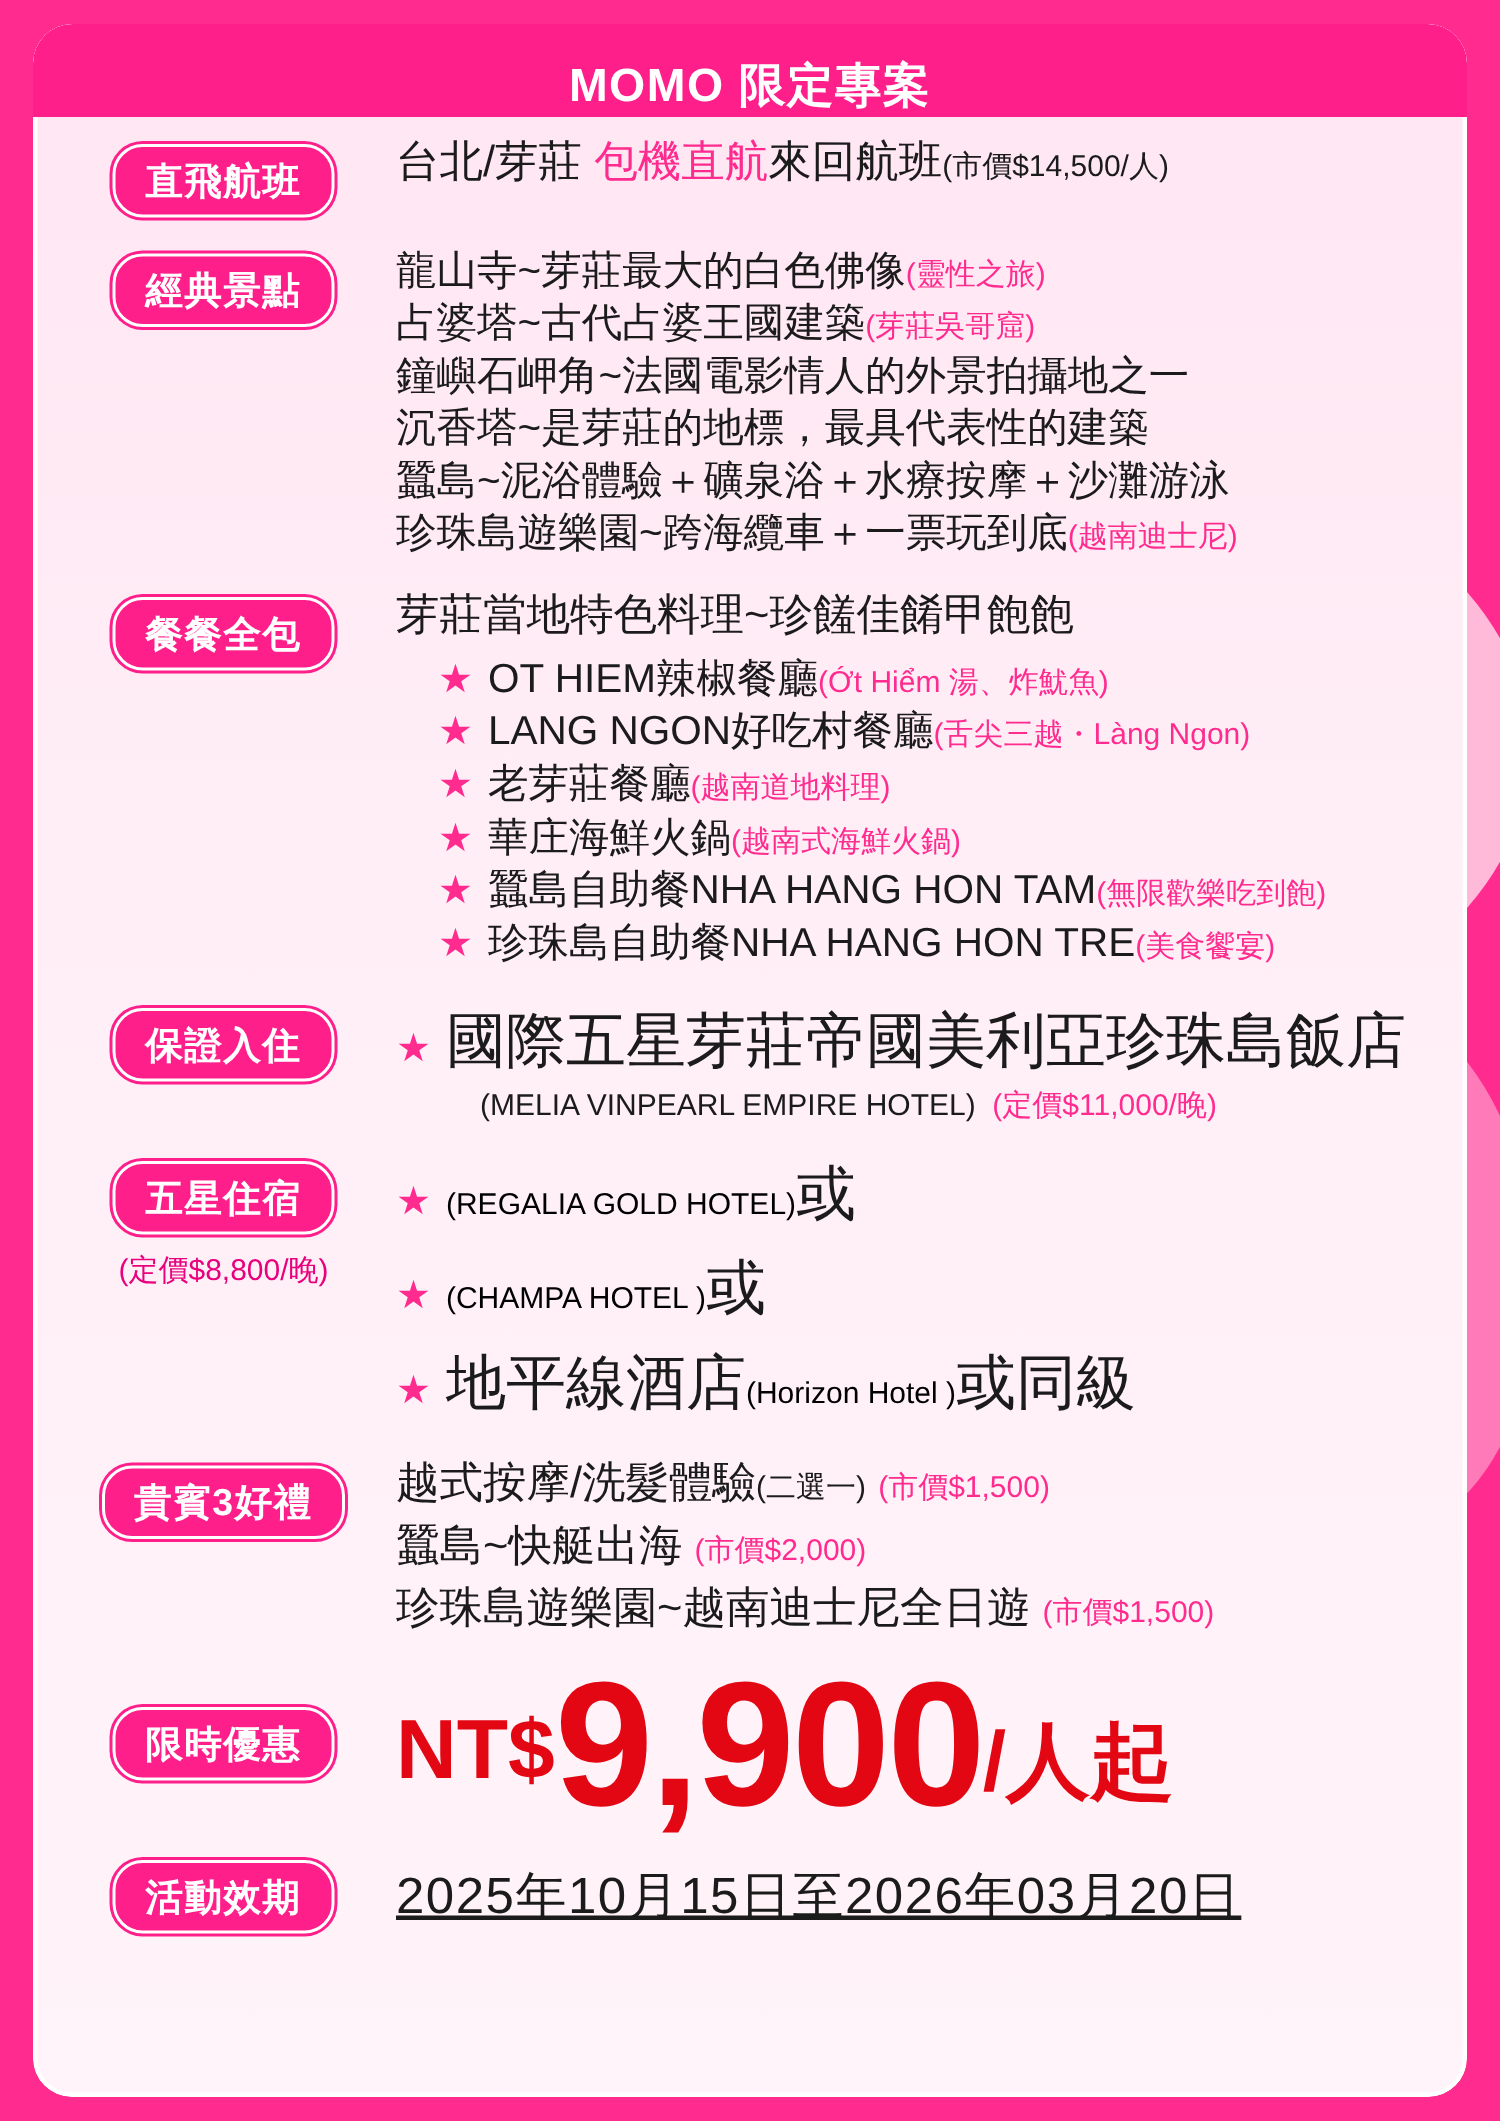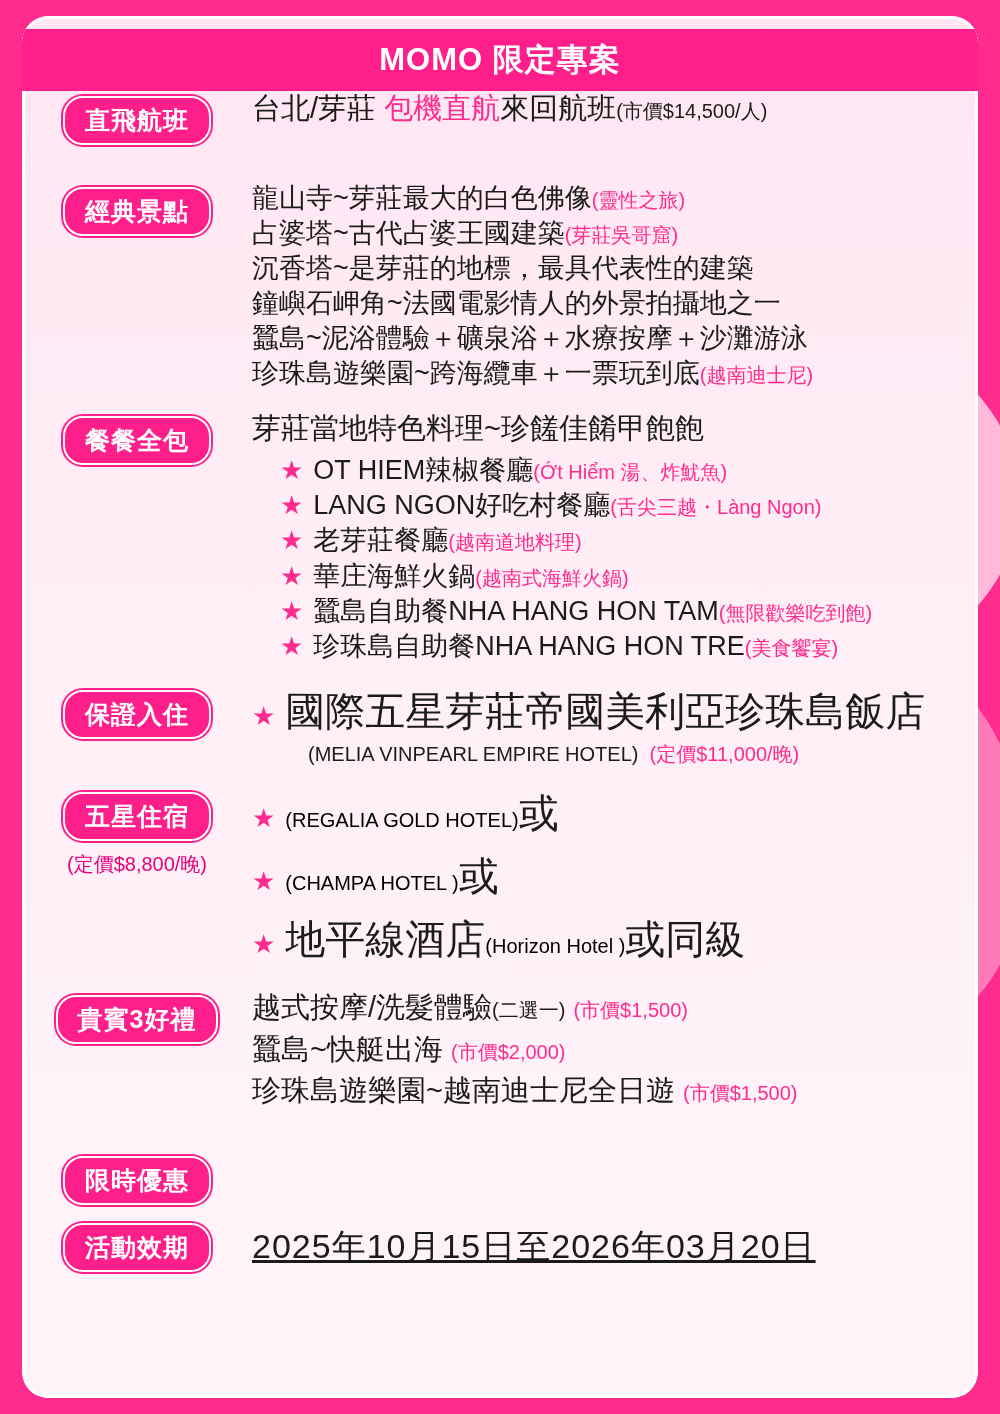--- a/index.html
+++ b/index.html
@@ -49,46 +49,46 @@
     width: 956px;
     height: 1382px;
     border-radius: 26px;
     background: linear-gradient(180deg, #ffe6f2 0%, #ffeef6 40%, #fff4f9 100%);
     box-shadow: 0 0 0 3px #ffffff inset;
     overflow: hidden;
   }
   .banner {
     position: absolute;
     left: 0;
-    top: 13px;
+    top: 0;
     width: 100%;
     height: 62px;
     background: #ff1f8a;
     display: flex;
-    align-items: center;
+    align-items: flex-end;
     justify-content: center;
   }
   .banner-title {
     color: #ffffff;
     font-size: 31px;
     font-weight: bold;
     letter-spacing: 1px;
   }
   .content {
     position: absolute;
     left: 0;
     top: 62px;
     width: 100%;
     padding: 10px 0 0 0;
     box-sizing: border-box;
   }
   .row {
     display: flex;
     align-items: flex-start;
-    padding: 2px 0;
+    padding: 2px 12px;
   }
   .tagcol {
     width: 230px;
     flex: 0 0 230px;
     display: flex;
     flex-direction: column;
     align-items: center;
     padding-top: 6px;
   }
   .tag {
@@ -223,29 +223,29 @@
           <div class="tagcol">
             <span class="tag">直飛航班</span>
           </div>
           <div class="body">
             <div class="line big">
               <span>台北/芽莊 </span><span class="pink">包機直航</span><span>來回航班</span><span class="sm">(市價$14,500/人)</span>
             </div>
           </div>
         </div>
 
-        <div class="row" style="margin-top:32px;">
+        <div class="row" style="margin-top:14px;">
           <div class="tagcol">
             <span class="tag">經典景點</span>
           </div>
           <div class="body">
             <div class="line"><span>龍山寺~芽莊最大的白色佛像</span><span class="pink-sm">(靈性之旅)</span></div>
             <div class="line"><span>占婆塔~古代占婆王國建築</span><span class="pink-sm">(芽莊吳哥窟)</span></div>
+            <div class="line"><span>鐘嶼石岬角~法國電影情人的外景拍攝地之一</span><span class="pink-sm"></span></div>
             <div class="line"><span>沉香塔~是芽莊的地標，最具代表性的建築</span><span class="pink-sm"></span></div>
-            <div class="line"><span>鐘嶼石岬角~法國電影情人的外景拍攝地之一</span><span class="pink-sm"></span></div>
             <div class="line"><span>蠶島~泥浴體驗＋礦泉浴＋水療按摩＋沙灘游泳</span><span class="pink-sm"></span></div>
             <div class="line"><span>珍珠島遊樂園~跨海纜車＋一票玩到底</span><span class="pink-sm">(越南迪士尼)</span></div>
           </div>
         </div>
 
         <div class="row" style="margin-top:14px;">
           <div class="tagcol">
             <span class="tag">餐餐全包</span>
           </div>
           <div class="body">
@@ -339,20 +339,25 @@
             <div class="line big">
               <span>珍珠島遊樂園~越南迪士尼全日遊</span><span class="sm"></span> <span class="pink-sm">(市價$1,500)</span>
             </div>
           </div>
         </div>
 
         <div class="row price-row">
           <div class="tagcol" style="padding-top:34px;">
             <span class="tag">限時優惠</span>
           </div>
+          <div class="body">
+            <div class="price">
+              <span class="nt">NT$</span><span class="num">9,900</span><span class="per">/人起</span>
+            </div>
+          </div>
         </div>
 
         <div class="row date-row">
           <div class="tagcol" style="padding-top:0;">
             <span class="tag">活動效期</span>
           </div>
           <div class="body">
             <div class="date-text">2025年10月15日至2026年03月20日</div>
           </div>
         </div>

